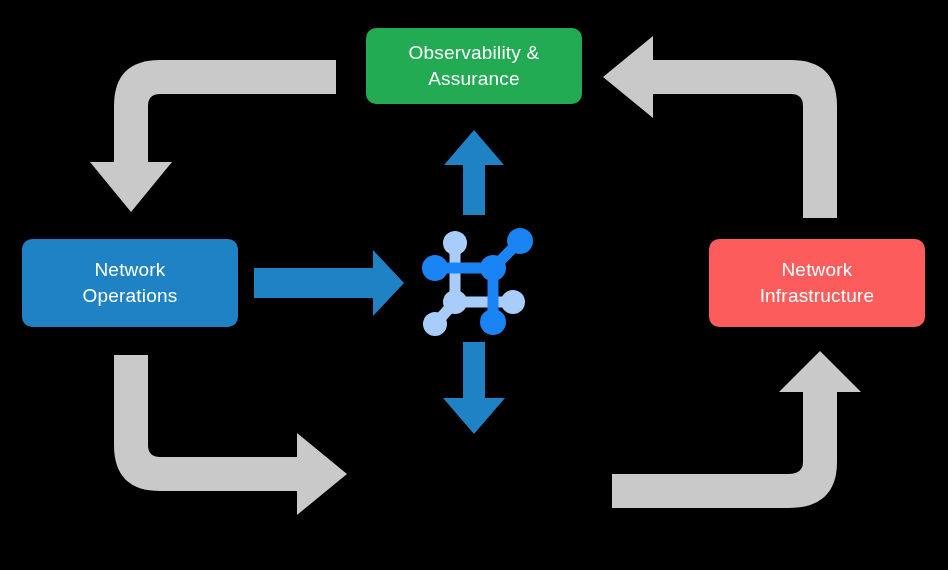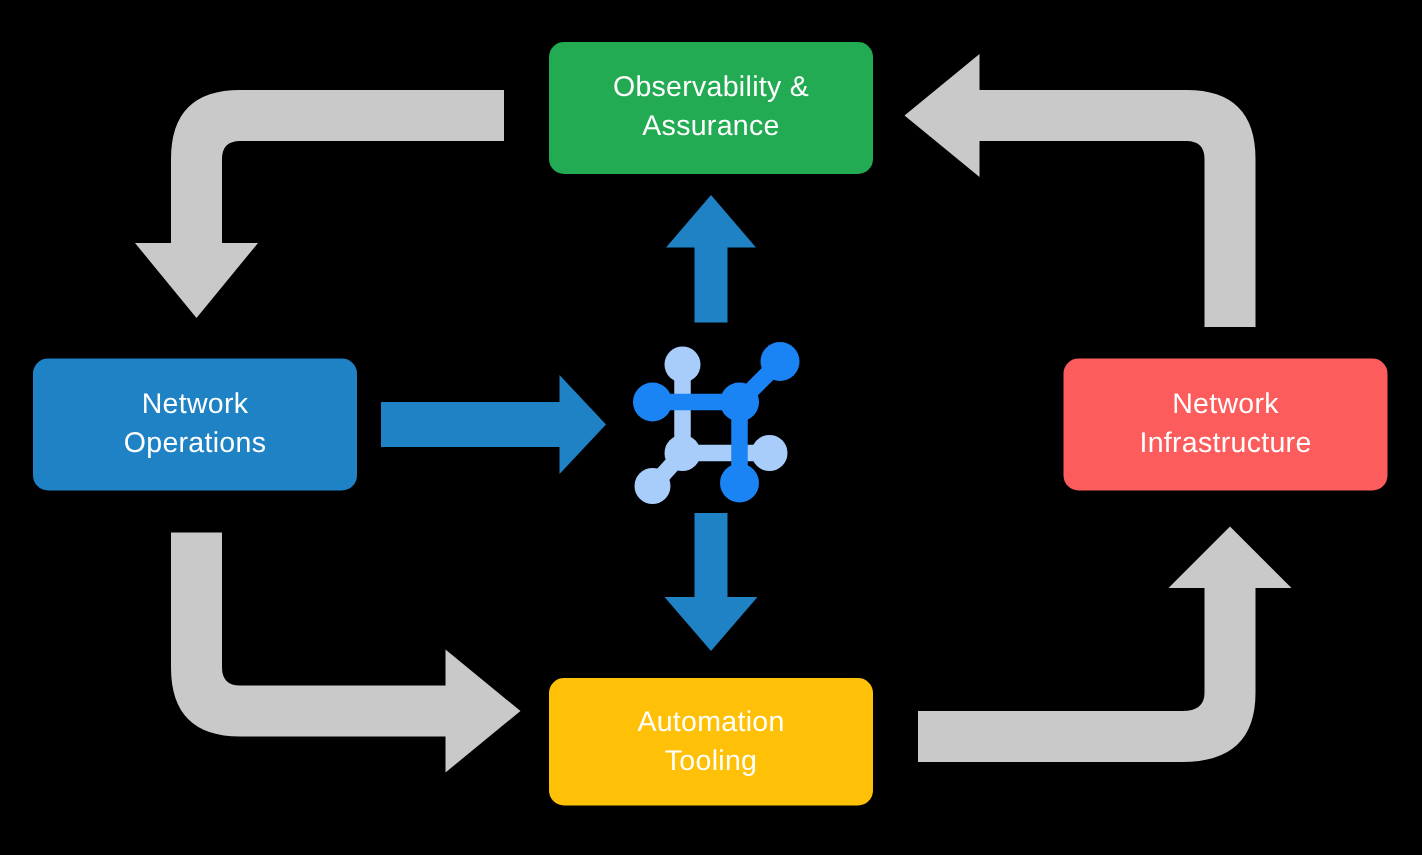--- a/index.html
+++ b/index.html
@@ -30,21 +30,21 @@
     font-weight: 400;
     letter-spacing: 0.2px;
     box-sizing: border-box;
     padding: 4px 10px;
   }
   .node-label {
     white-space: pre-line;
     display: block;
   }
   #box-observability {
-    left: 366px; top: 28px; width: 216px; height: 88px;
+    left: 366px; top: 28px; width: 216px; height: 76px;
     background: #22ab52;
   }
   #box-network-operations {
     left: 22px; top: 239px; width: 216px; height: 88px;
     background: #1f82c4;
   }
   #box-network-infrastructure {
     left: 709px; top: 239px; width: 216px; height: 88px;
     background: #fc5c5c;
   }
@@ -124,18 +124,14 @@
   <div class="node-box" id="box-network-operations">
     <span class="node-label">Network
 Operations</span>
   </div>
 
   <div class="node-box" id="box-network-infrastructure">
     <span class="node-label">Network
 Infrastructure</span>
   </div>
 
-  <div class="node-box" id="box-automation-tooling">
-    <span class="node-label">Automation
-Tooling</span>
-  </div>
 
 </div>
 
 </body></html>

